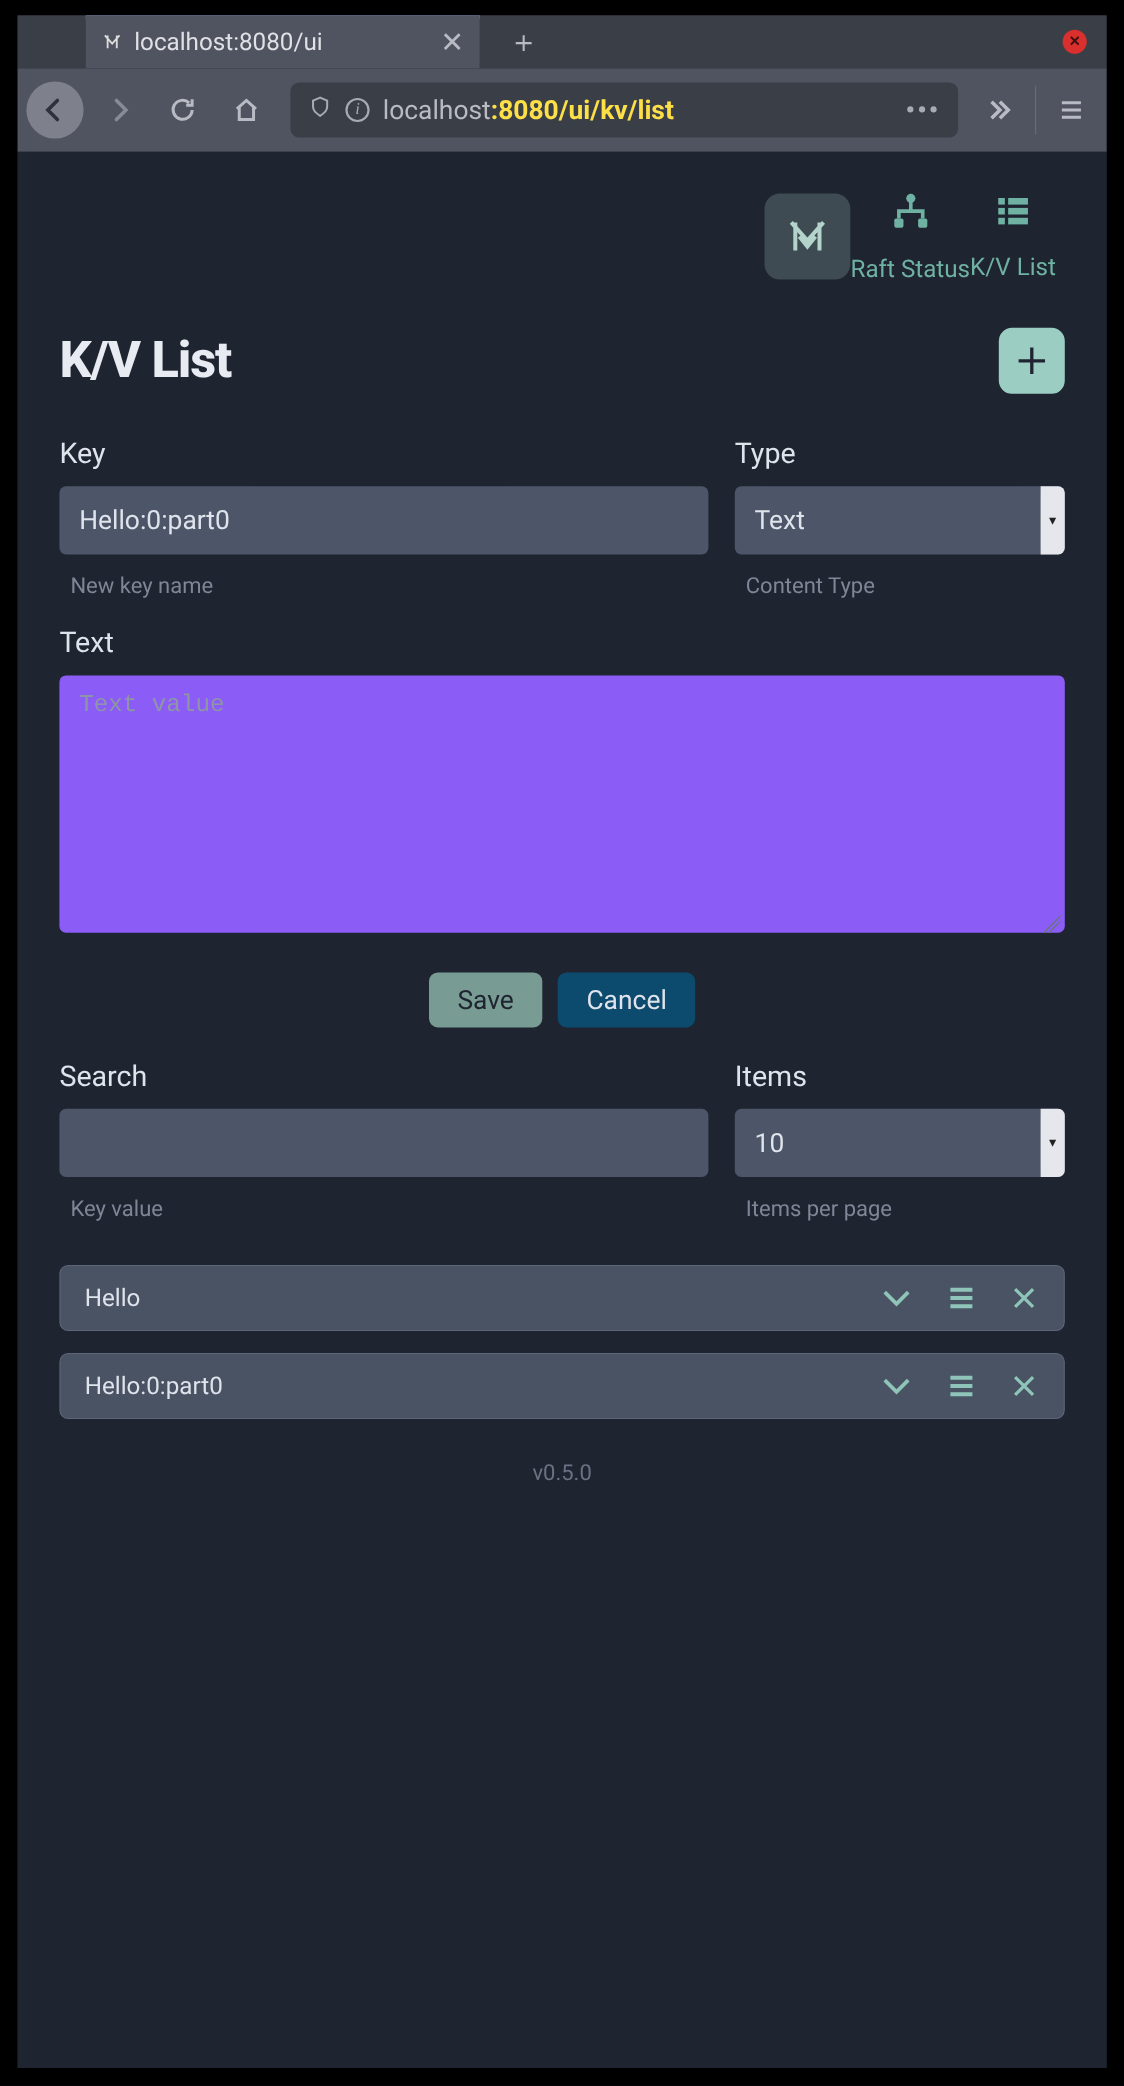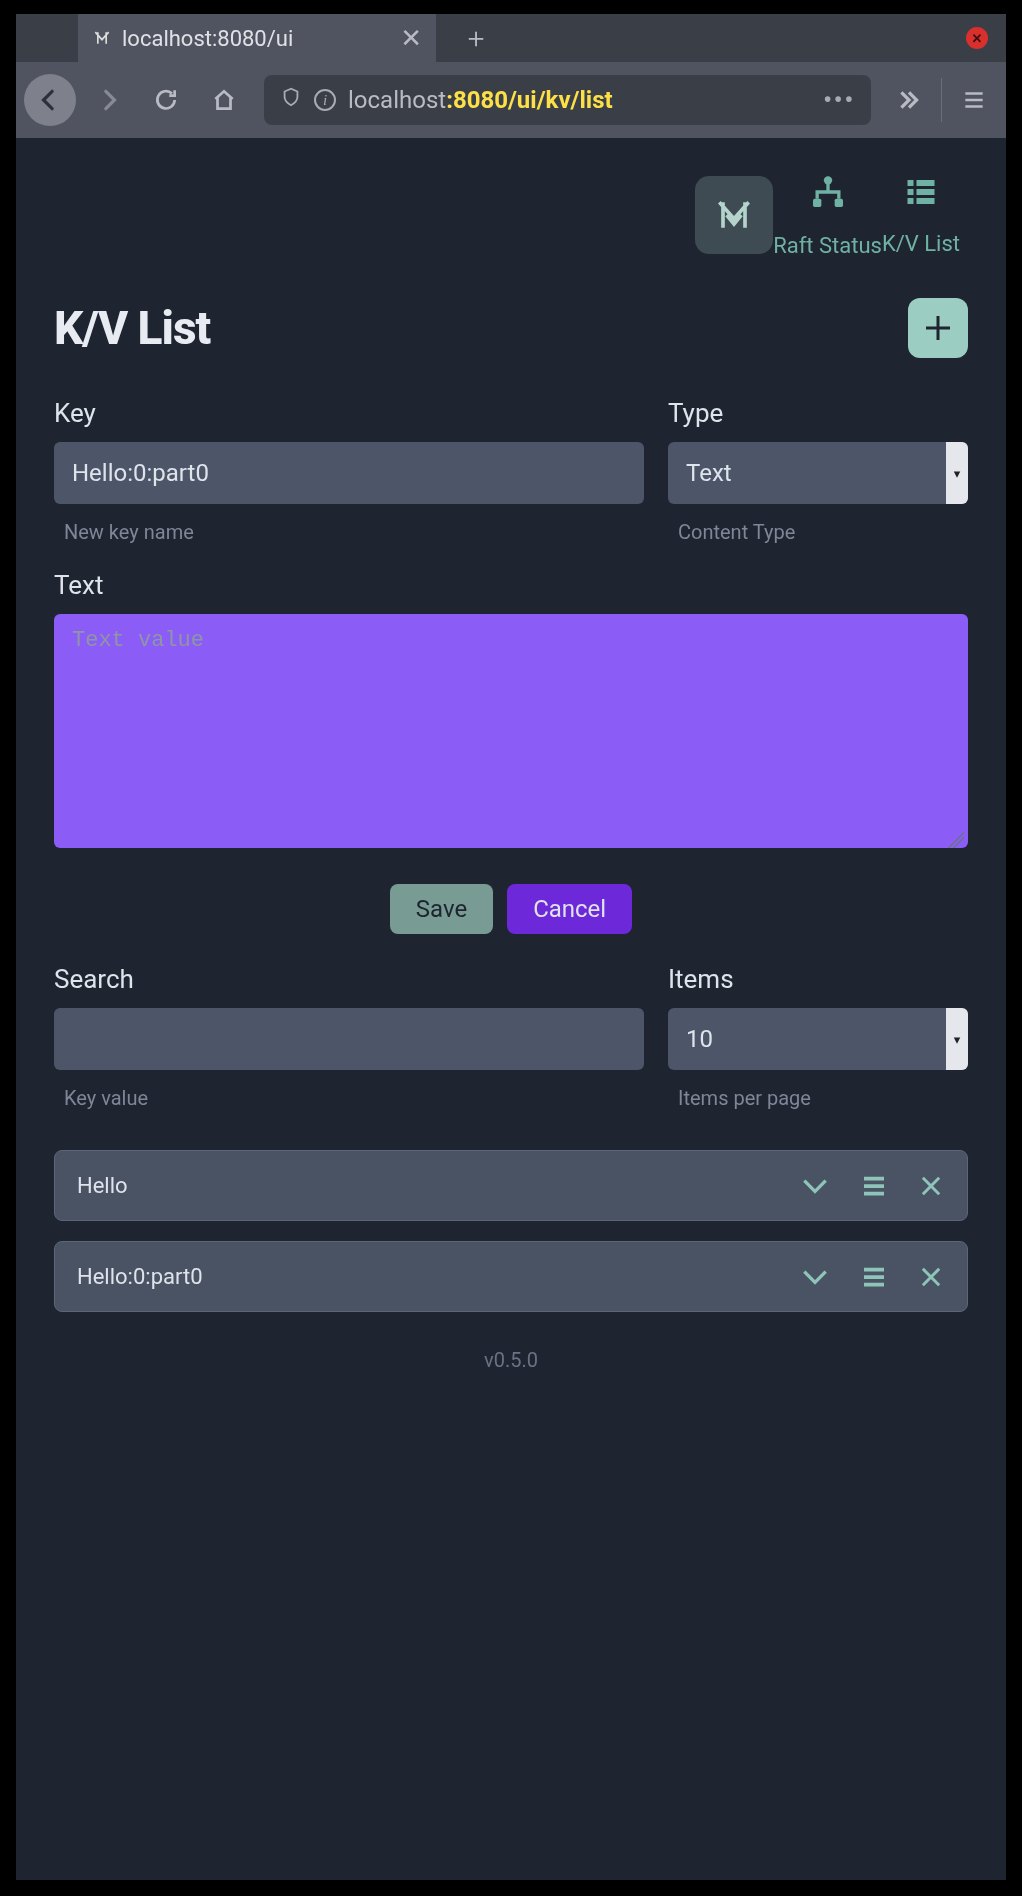--- a/index.html
+++ b/index.html
@@ -42,23 +42,23 @@
 .input::placeholder { color:#8e96a6; }
 .select-wrap { position:relative; height:62px; }
 .select { width:100%; appearance:none; -webkit-appearance:none; height:100%; padding-right: 40px; }
 .select-arrow { position:absolute; right:0; top:0; width:22px; height:100%; background:#e5e7ec; display:flex; align-items:center; justify-content:center; color:#222; font-size:13px; border-radius: 0 6px 6px 0; }
 .helper { font-size: 20px; color:#7e8697; margin: 16px 0 0 10px; }
 .textarea { width:100%; height: 234px; background:#8b5cf6; border:none; border-radius:6px; padding: 14px 18px; font-size:22px; color:#dfe3eb; font-family: "Courier New", monospace; outline:none; resize:none; }
 .textarea::placeholder { color:#8e96a6; }
 .btn-row { display:flex; justify-content:center; gap: 14px; margin: 32px 0 30px 0; }
 .btn { height: 50px; padding: 0 26px; border:none; border-radius:8px; font-size:24px; cursor:pointer; }
 .btn.primary { background:#789b93; color:#1e2430; }
-.btn.secondary { background:#6d28d9; color:#dfe3eb; }
+.btn.secondary { background:#0c4a6e; color:#dfe3eb; }
 .list { margin-top: 40px; }
-.list-item { height: 71px; background:#4a5364; border:1px solid #5d6578; border-radius:8px; display:flex; align-items:center; padding: 0 22px; margin-bottom: 20px; font-family:"Courier New", monospace; font-size:22px; color:#dfe3eb; }
+.list-item { height: 60px; background:#4a5364; border:1px solid #5d6578; border-radius:8px; display:flex; align-items:center; padding: 0 22px; margin-bottom: 20px; font-family:"Courier New", monospace; font-size:22px; color:#dfe3eb; }
 .list-item .name { flex:1; }
 .list-actions { display:flex; gap: 28px; }
 .list-actions .act { color:#8fc5b8; cursor:pointer; display:flex; align-items:center; }
 .list-actions svg { stroke:#8fc5b8; }
 .footer { text-align:center; color:#6a7283; font-size:20px; margin: 36px 0; }
 .textarea-corner { position:relative; }
 .textarea-corner::after { content:""; position:absolute; right:4px; bottom:4px; width:16px; height:16px; background: linear-gradient(135deg, transparent 50%, #6a7386 50%, #6a7386 55%, transparent 55%, transparent 65%, #6a7386 65%, #6a7386 70%, transparent 70%); pointer-events:none; }
 </style>
 </head>
 <body>

